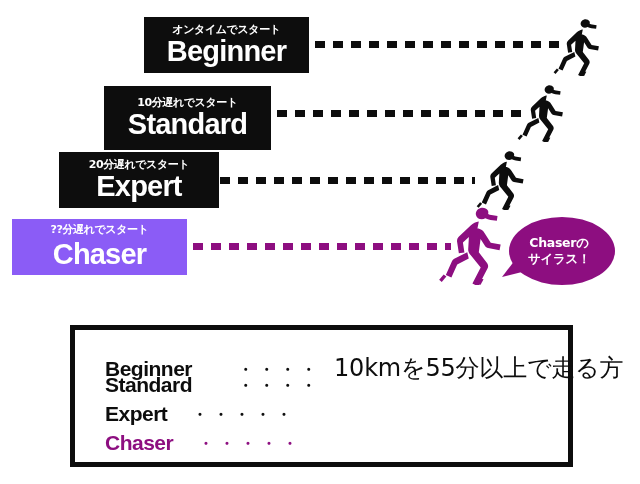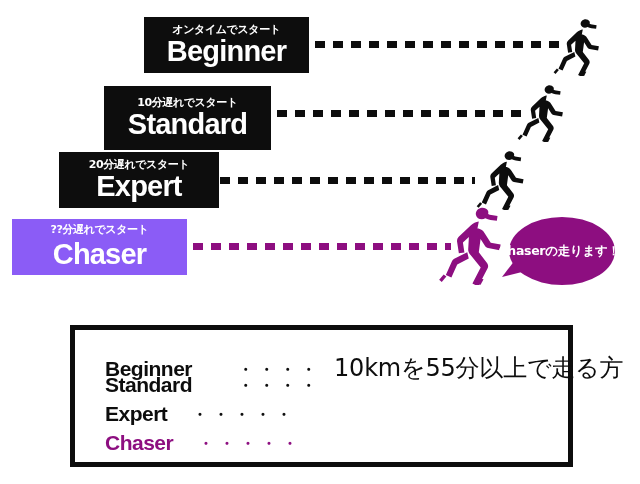--- a/index.html
+++ b/index.html
@@ -102,20 +102,21 @@
     position: absolute;
     inset: 0;
   }
   #speech-bubble .bubble-text {
     position: absolute;
     left: 0;
     top: 0;
     width: 118px;
     height: 72px;
     display: flex;
+    flex-direction: column;
     align-items: center;
     justify-content: center;
     color: #ffffff;
     font-size: 12.5px;
     font-weight: bold;
     line-height: 16px;
     letter-spacing: -0.3px;
     text-align: center;
     white-space: nowrap;
     font-family: "DejaVu Sans", "Liberation Sans", sans-serif;
@@ -255,21 +256,21 @@
     </svg>
   </div>
 
   <div id="speech-bubble">
     <svg class="bubble-shape" viewBox="0 0 118 75" width="118" height="75" aria-hidden="true">
       <polygon points="22,36 2,62 26,56" fill="#8d0e80"></polygon>
       <ellipse cx="62" cy="36" rx="53" ry="34" fill="#8d0e80"></ellipse>
     </svg>
     <div class="bubble-text">
       <span>Chaserの</span>
-      <span>走ります！</span>
+      <span>サイラス！</span>
     </div>
   </div>
 
   <div id="legend-box">
 
     <div class="legend-row">
       <span class="legend-name">Beginner</span>
       <span class="legend-dots">・・・・</span>
       <span class="legend-desc">10kmを55分以上で走る方</span>
     </div>

